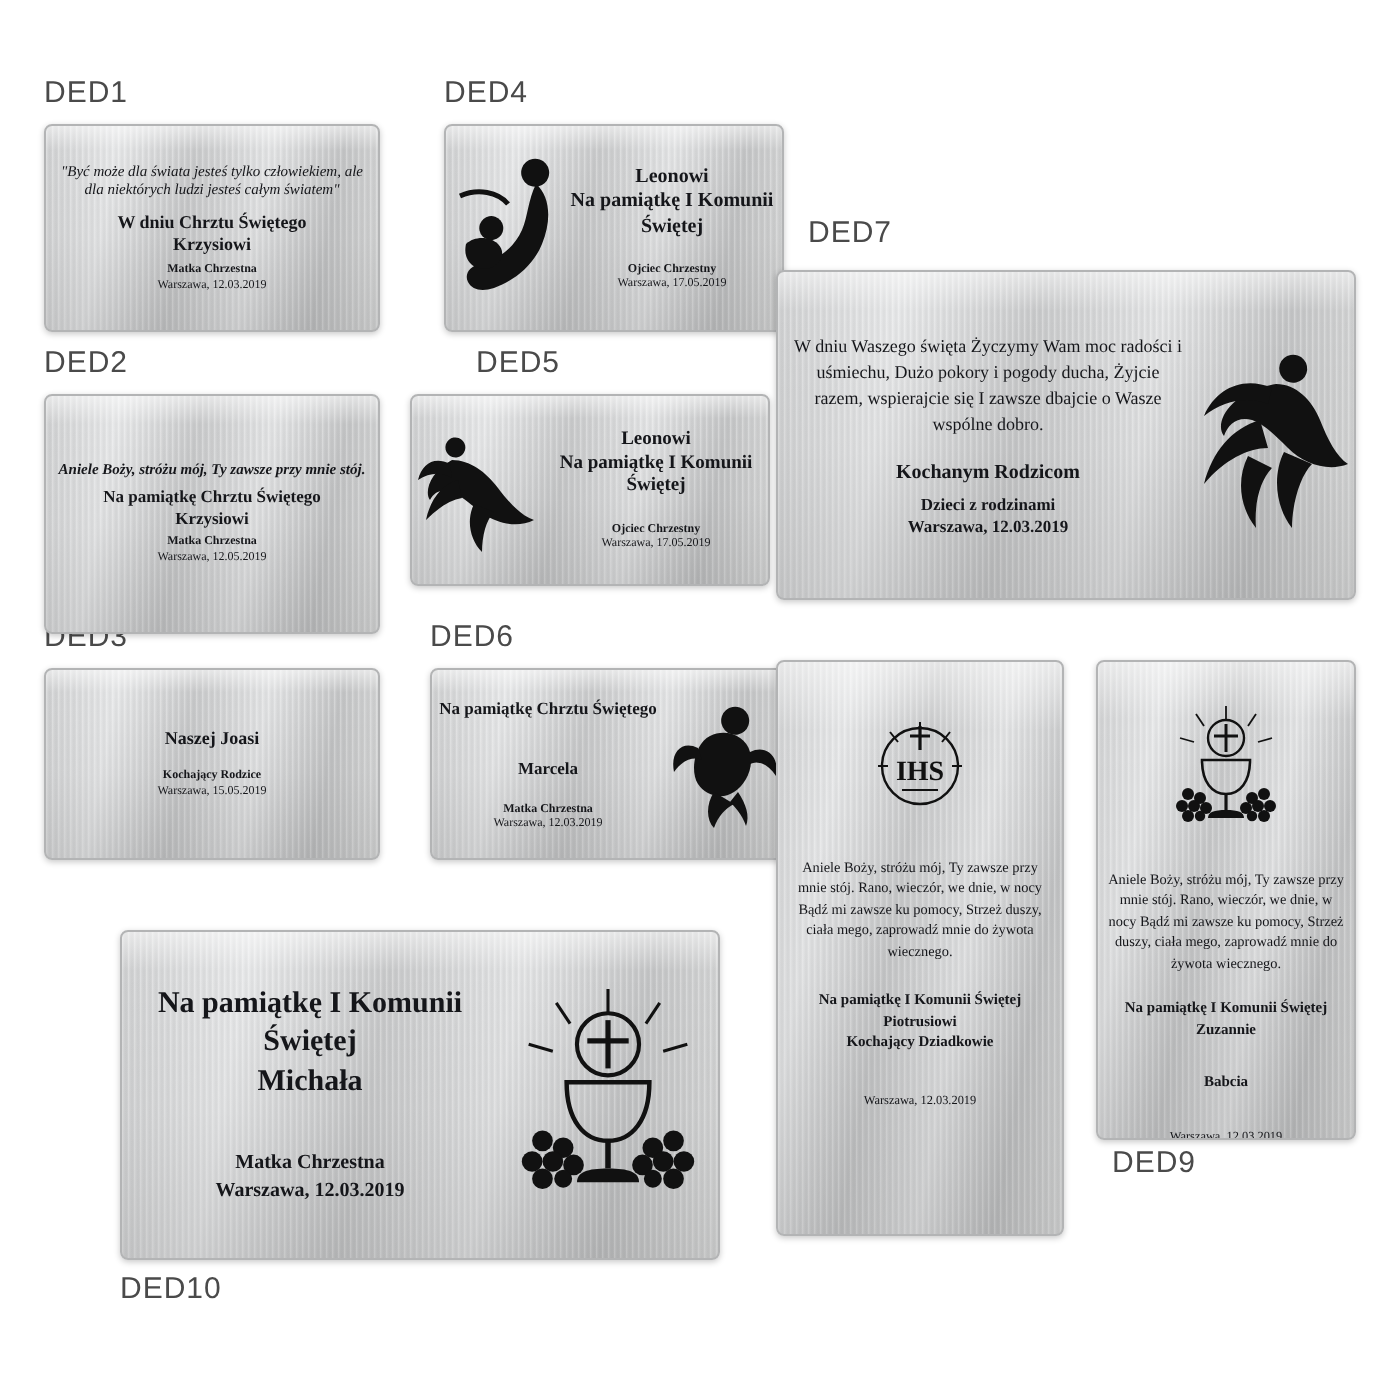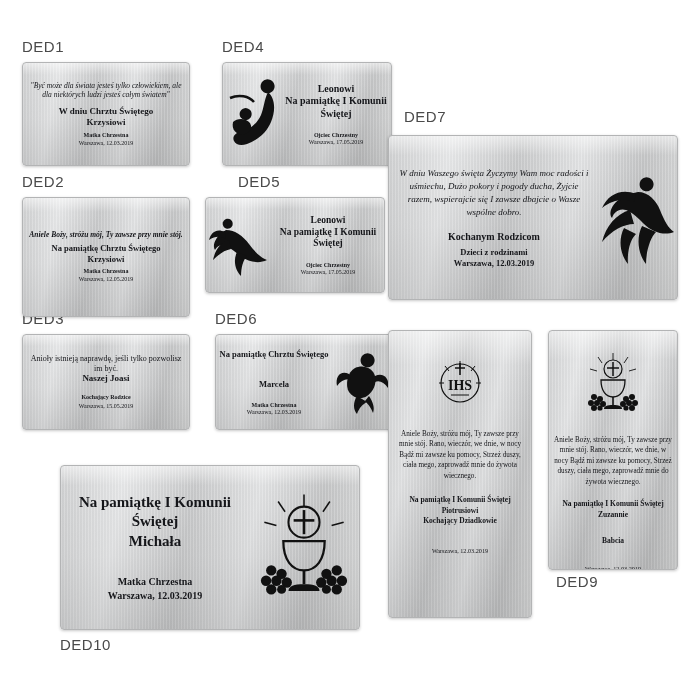--- a/index.html
+++ b/index.html
@@ -73,21 +73,21 @@
   
   #ded6{left:215px;top:334px;width:180px;height:96px;display:flex;flex-direction:row-reverse;align-items:center;}
   #ded6 .art{width:62px;height:100%;display:flex;align-items:center;justify-content:center;}
   #ded6 .txt{flex:1;text-align:center;}
   #ded6 .l1{font-size:8.5px;font-weight:bold;line-height:1.3;}
 
   
   #ded7{left:388px;top:135px;width:290px;height:165px;display:flex;flex-direction:row-reverse;align-items:center;}
   #ded7 .art{width:86px;height:100%;display:flex;align-items:center;justify-content:center;}
   #ded7 .txt{flex:1;text-align:center;padding-left:8px;}
-  #ded7 .l1{font-size:9px;font-style:italic;line-height:1.45;}
+  #ded7 .l1{font-size:9px;line-height:1.45;}
   #ded7 .l2{font-size:10px;font-weight:bold;margin-top:12px;}
   #ded7 .l3{font-size:8.5px;font-weight:bold;margin-top:5px;}
 
   
   #ded8{left:388px;top:330px;width:144px;height:288px;align-items:flex-start;}
   #ded8 .inner{padding-top:28px;}
   #ded8 .body{font-size:7.2px;line-height:1.45;margin-top:26px;}
   #ded8 .ded{font-size:7.5px;font-weight:bold;line-height:1.4;margin-top:14px;}
   #ded8 .foot{font-size:6.2px;margin-top:20px;}
 
@@ -146,21 +146,20 @@
     <div class="l1">Aniele Boży, stróżu mój, Ty zawsze przy mnie stój.</div>
     <div class="l2">Na pamiątkę Chrztu Świętego</div>
     <div class="l2" style="margin-top:0">Krzysiowi</div>
     <div class="sig">Matka Chrzestna</div>
     <div class="sig2">Warszawa, 12.05.2019</div>
   </div>
 </div>
 
 <div class="plate" id="ded3">
   <div class="inner">
-    <div class="l1">Anioły istnieją naprawdę, jeśli tylko pozwolisz im być.</div>
     <div class="l2">Naszej Joasi</div>
     <div class="sig" style="margin-top:10px">Kochający Rodzice</div>
     <div class="sig2">Warszawa, 15.05.2019</div>
   </div>
 </div>
 
 <div class="plate" id="ded4">
   <div class="art">
     <svg width="50" height="72" viewBox="0 0 50 72">
       <path d="M34 6 a7 7 0 1 1 -0.1 0.3 Z" fill="#111"></path>

